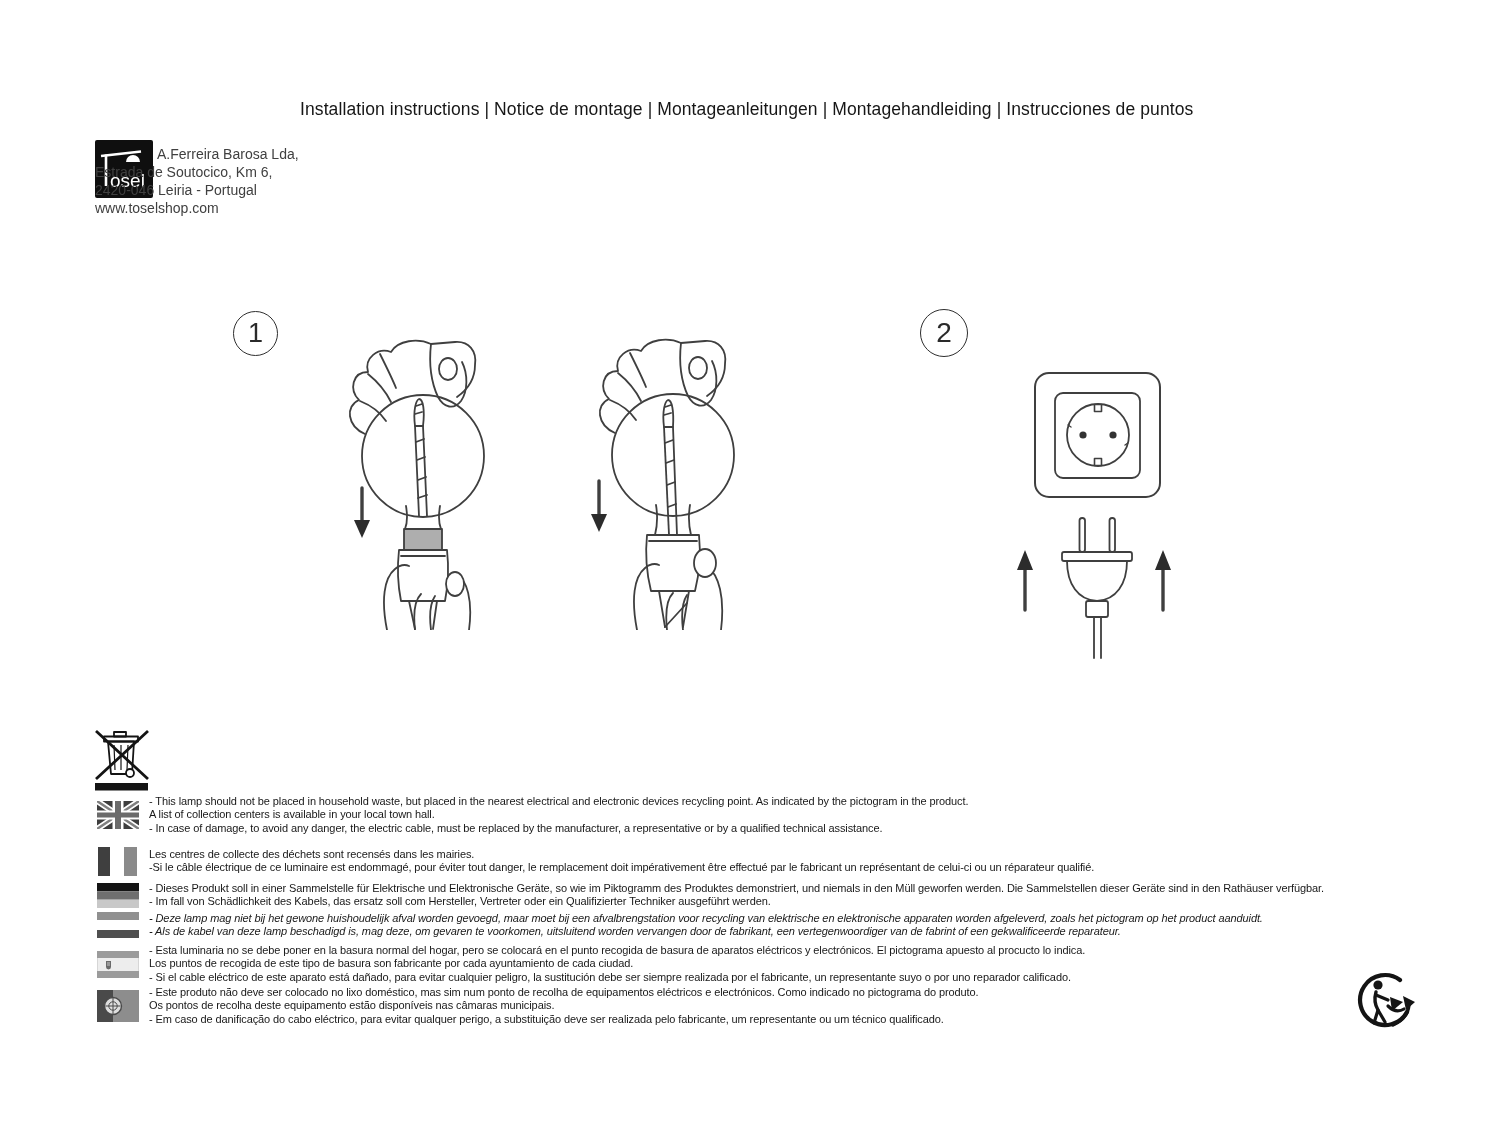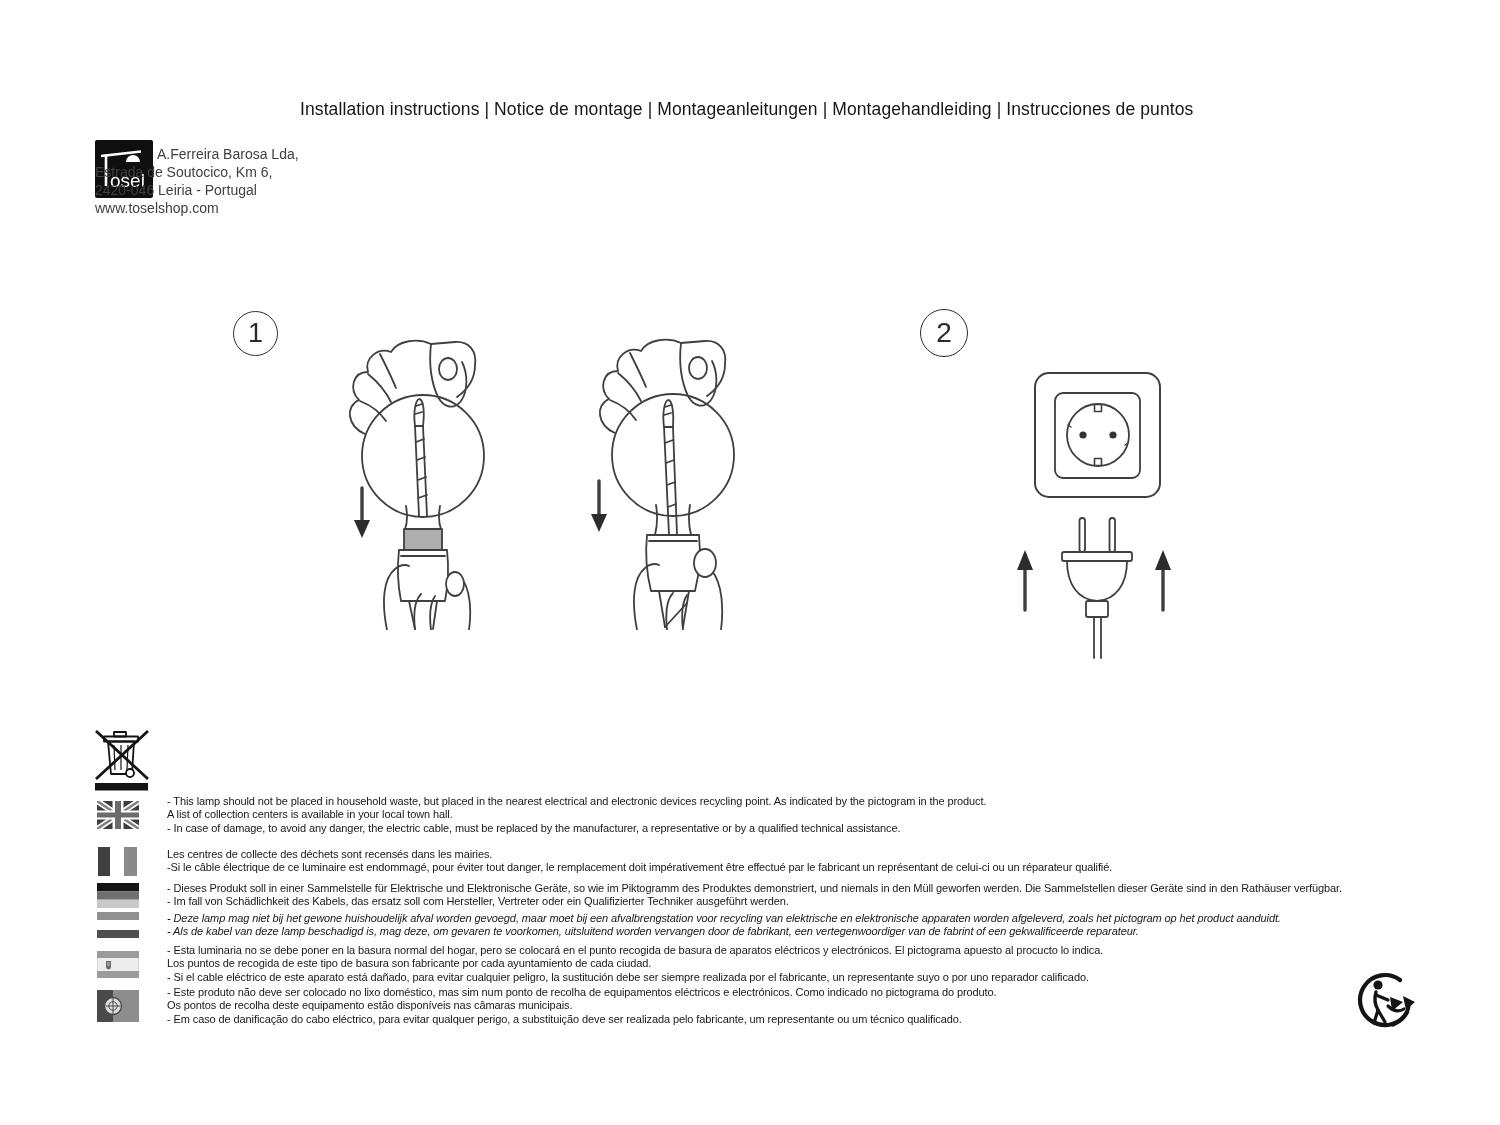--- a/index.html
+++ b/index.html
@@ -13,21 +13,21 @@
     left:300px;top:99px;font-size:17.5px;color:#161616;letter-spacing:0.1px;white-space:nowrap;
   }
   .logo-box{left:95px;top:104px;width:58px;height:58px;margin-top:36px;}
   .addr{font-size:14px;color:#404040;white-space:nowrap;}
   .step-badge{
     border:1.7px solid #2e2e2e;border-radius:50%;display:flex;align-items:center;justify-content:center;
     color:#2a2a2a;background:#fff;
   }
   .badge-1{left:233px;top:311px;width:43px;height:43px;font-size:27px;}
   .badge-2{left:920px;top:309px;width:46px;height:46px;font-size:28px;}
-  .notice-row{left:97px;display:flex;align-items:center;gap:28px;}
+  .notice-row{left:97px;display:flex;align-items:center;gap:10px;}
   .flag{flex:0 0 auto;}
   .notice-text{font-size:11px;line-height:13.5px;letter-spacing:-0.1px;color:#181818;white-space:nowrap;}
   svg{display:block;}
   .art path,.art line,.art circle,.art rect,.art ellipse,.art polyline{vector-effect:non-scaling-stroke;}
 </style>
 </head>
 <body>
 
 <div class="page">
 

